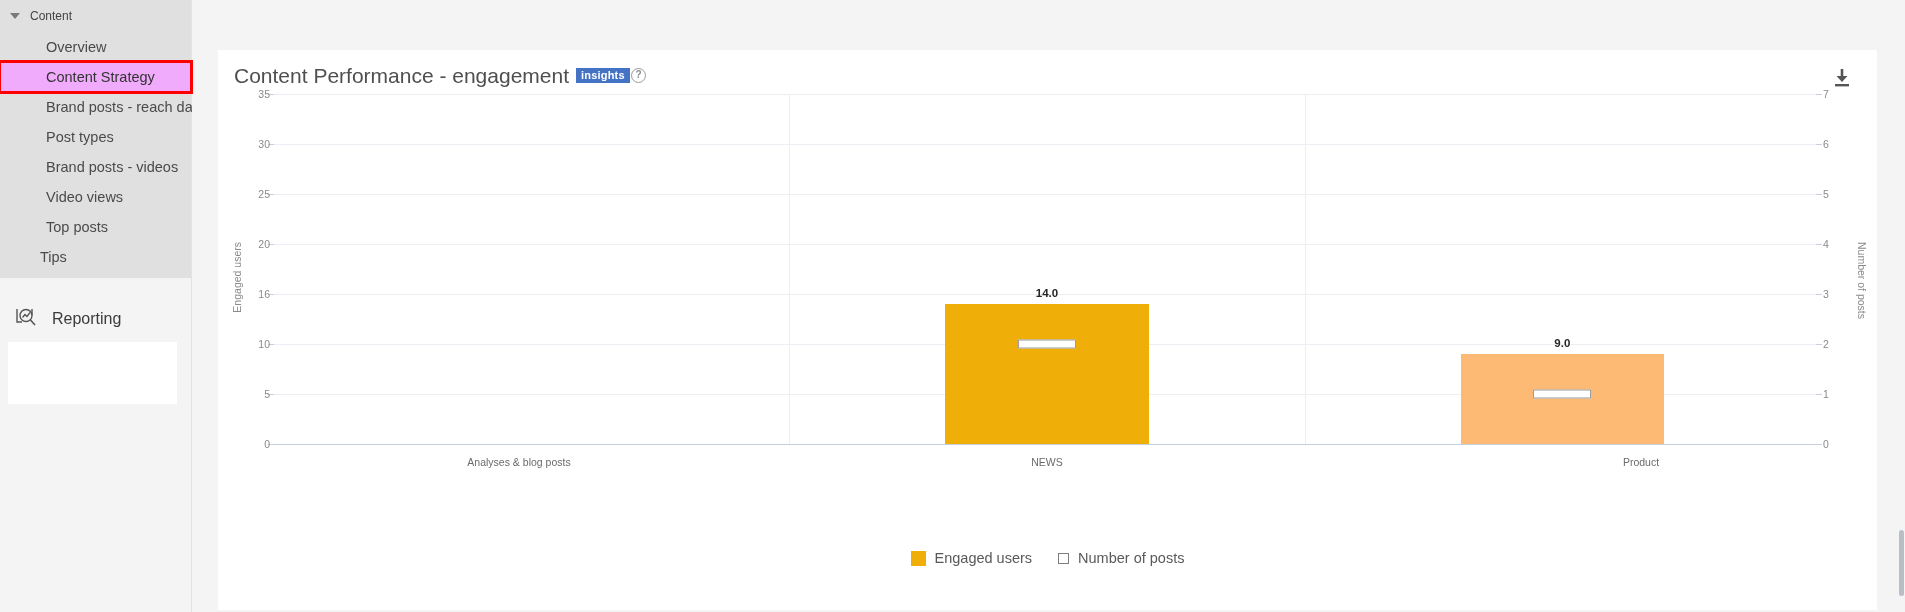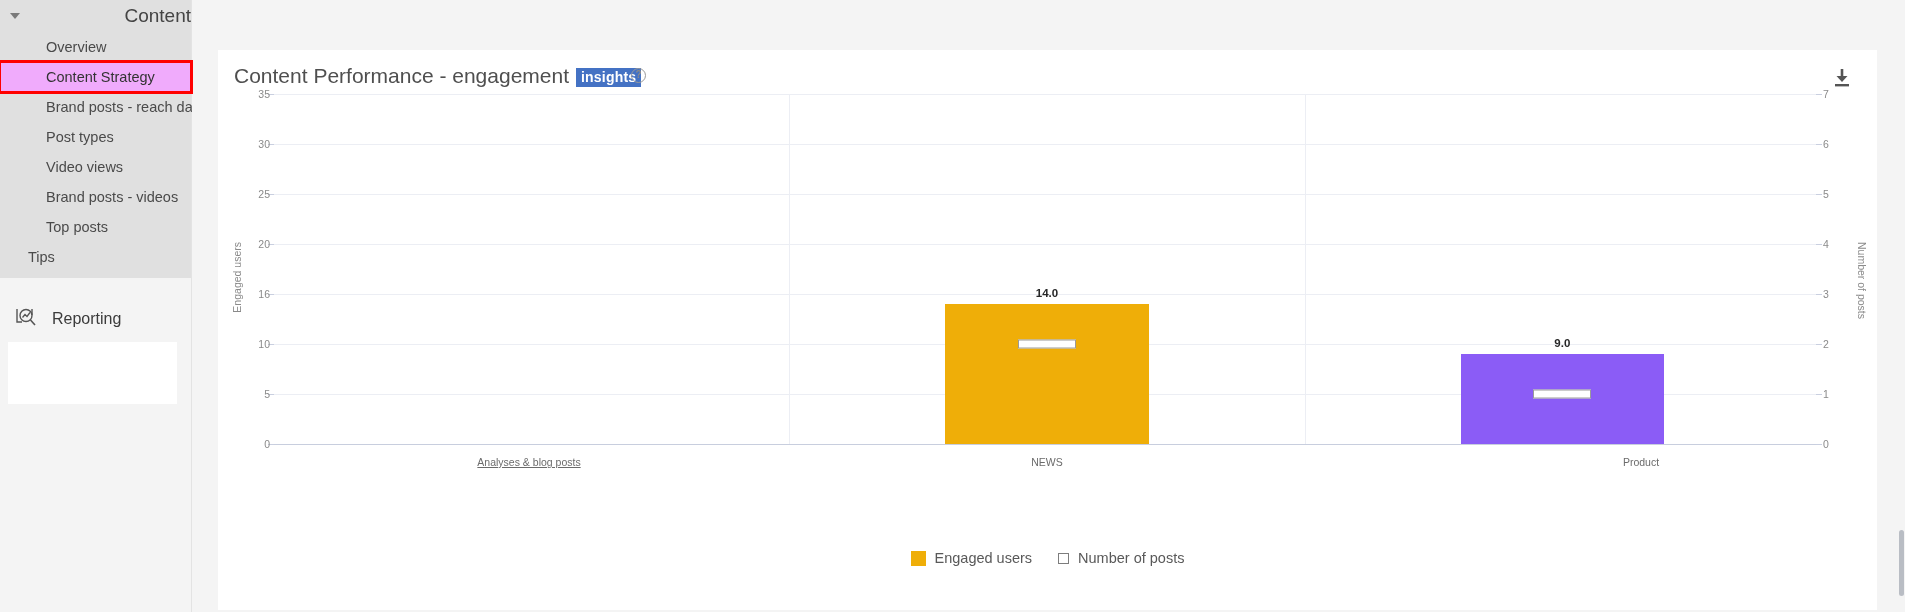--- a/index.html
+++ b/index.html
@@ -16,21 +16,21 @@
     width: 192px; height: 612px;
     background: #f4f4f4;
     position: relative;
     flex: 0 0 192px;
     border-right: 1px solid #e3e3e3;
   }
   .nav-group { background: #e0e0e0; padding-bottom: 6px; }
   .group-header {
     display: flex; align-items: center;
     height: 32px; padding-left: 10px;
-    font-size: 19px; color: #444; justify-content: space-between;
+    font-size: 12px; color: #444;
   }
   .caret {
     width: 0; height: 0;
     border-left: 5px solid transparent;
     border-right: 5px solid transparent;
     border-top: 6px solid #7a7a7a;
     margin-right: 10px;
   }
   .nav-item {
     height: 30px; display: flex; align-items: center;
@@ -38,21 +38,21 @@
     font-size: 14.5px; color: #4a4a4a;
     white-space: nowrap;
   }
   .nav-item.selected {
     background: #f0abfc;
     outline: 3px solid #ff0000;
     outline-offset: -1px;
     position: relative; z-index: 5;
     color: #333;
   }
-  .nav-item.tips { padding-left: 28px; }
+  .nav-item.tips { padding-left: 28px; margin-left: 12px; }
   .nav-bottom { padding-top: 10px; background: #f4f4f4; }
   .nav-main {
     height: 40px; display: flex; align-items: flex-end;
     padding-left: 14px; font-size: 16px; color: #3b3b3b;
   }
   .nav-main .ico { width: 28px; height: 22px; margin-right: 10px; display:flex; align-items:center; }
   .ghost-card {
     margin: 14px 14px 0 8px;
     height: 62px; background: #ffffff;
   }
@@ -67,21 +67,21 @@
   }
   .card-header { position: relative; height: 54px; }
   .chart-title {
     position: absolute; left: 16px; top: 14px;
     font-size: 21px; color: #4f4f4f; font-weight: 400;
     white-space: nowrap;
   }
   .badge {
     position: absolute; left: 358px; top: 18px;
     background: #4472c4; color: #fff;
-    font-size: 14px; font-weight: bold;
+    font-size: 11px; font-weight: bold;
     padding: 1px 5px 2px 5px; letter-spacing: .2px;
   }
   .help-icon {
     position: absolute; left: 413px; top: 18px;
     width: 15px; height: 15px; border-radius: 50%;
     border: 1.5px solid #9a9a9a; color: #8a8a8a;
     font-size: 10px; line-height: 12px; text-align: center;
     font-weight: bold;
   }
   .download-btn {
@@ -161,24 +161,24 @@
       <div class="nav-item selected">
         <span>Content Strategy</span>
       </div>
       <div class="nav-item">
         <span>Brand posts - reach data</span>
       </div>
       <div class="nav-item">
         <span>Post types</span>
       </div>
       <div class="nav-item">
+        <span>Brand posts - videos</span>
+      </div>
+      <div class="nav-item">
         <span>Video views</span>
-      </div>
-      <div class="nav-item">
-        <span>Brand posts - videos</span>
       </div>
       <div class="nav-item">
         <span>Top posts</span>
       </div>
       <div class="nav-item tips">
         <span>Tips</span>
       </div>
     </div>
 
     <div class="nav-bottom">
@@ -261,27 +261,27 @@
             <div class="tickmark" style="top: 0px; left: 1598px;"></div>
             <div class="ytick right" style="top: 0px;">7</div>
             <div class="catline" style="left: 571.333px;"></div>
             <div class="catline" style="left: 1086.67px;"></div>
           </div>
         <div class="plotarea" id="plotarea">
             <div class="bar" style="left: 671.222px; width: 203.557px; height: 140px; background: rgb(239, 174, 8);">
               <div class="bar-val" style="top: -17px;">14.0</div>
               <div class="marker" style="bottom: 100px;"></div>
             </div>
-            <div class="bar" style="left: 1186.56px; width: 203.557px; height: 90px; background: #8b5cf6;">
+            <div class="bar" style="left: 1186.56px; width: 203.557px; height: 90px; background: #fdba74;">
               <div class="bar-val" style="top: -17px;">9.0</div>
               <div class="marker" style="bottom: 50px;"></div>
             </div>
           </div>
         <div id="catlabels">
-            <div class="catlabel" style="left: 311px; top: 362px; text-decoration: underline;">Analyses &amp; blog posts</div>
+            <div class="catlabel" style="left: 301px; top: 362px;">Analyses &amp; blog posts</div>
             <div class="catlabel" style="left: 829px; top: 362px;">NEWS</div>
             <div class="catlabel" style="left: 1423px; top: 362px;">Product</div>
           </div>
       </div>
 
       <div class="legend">
         <div class="legend-item">
           <span class="sw filled"></span>
           <span class="legend-label">Engaged users</span>
         </div>

